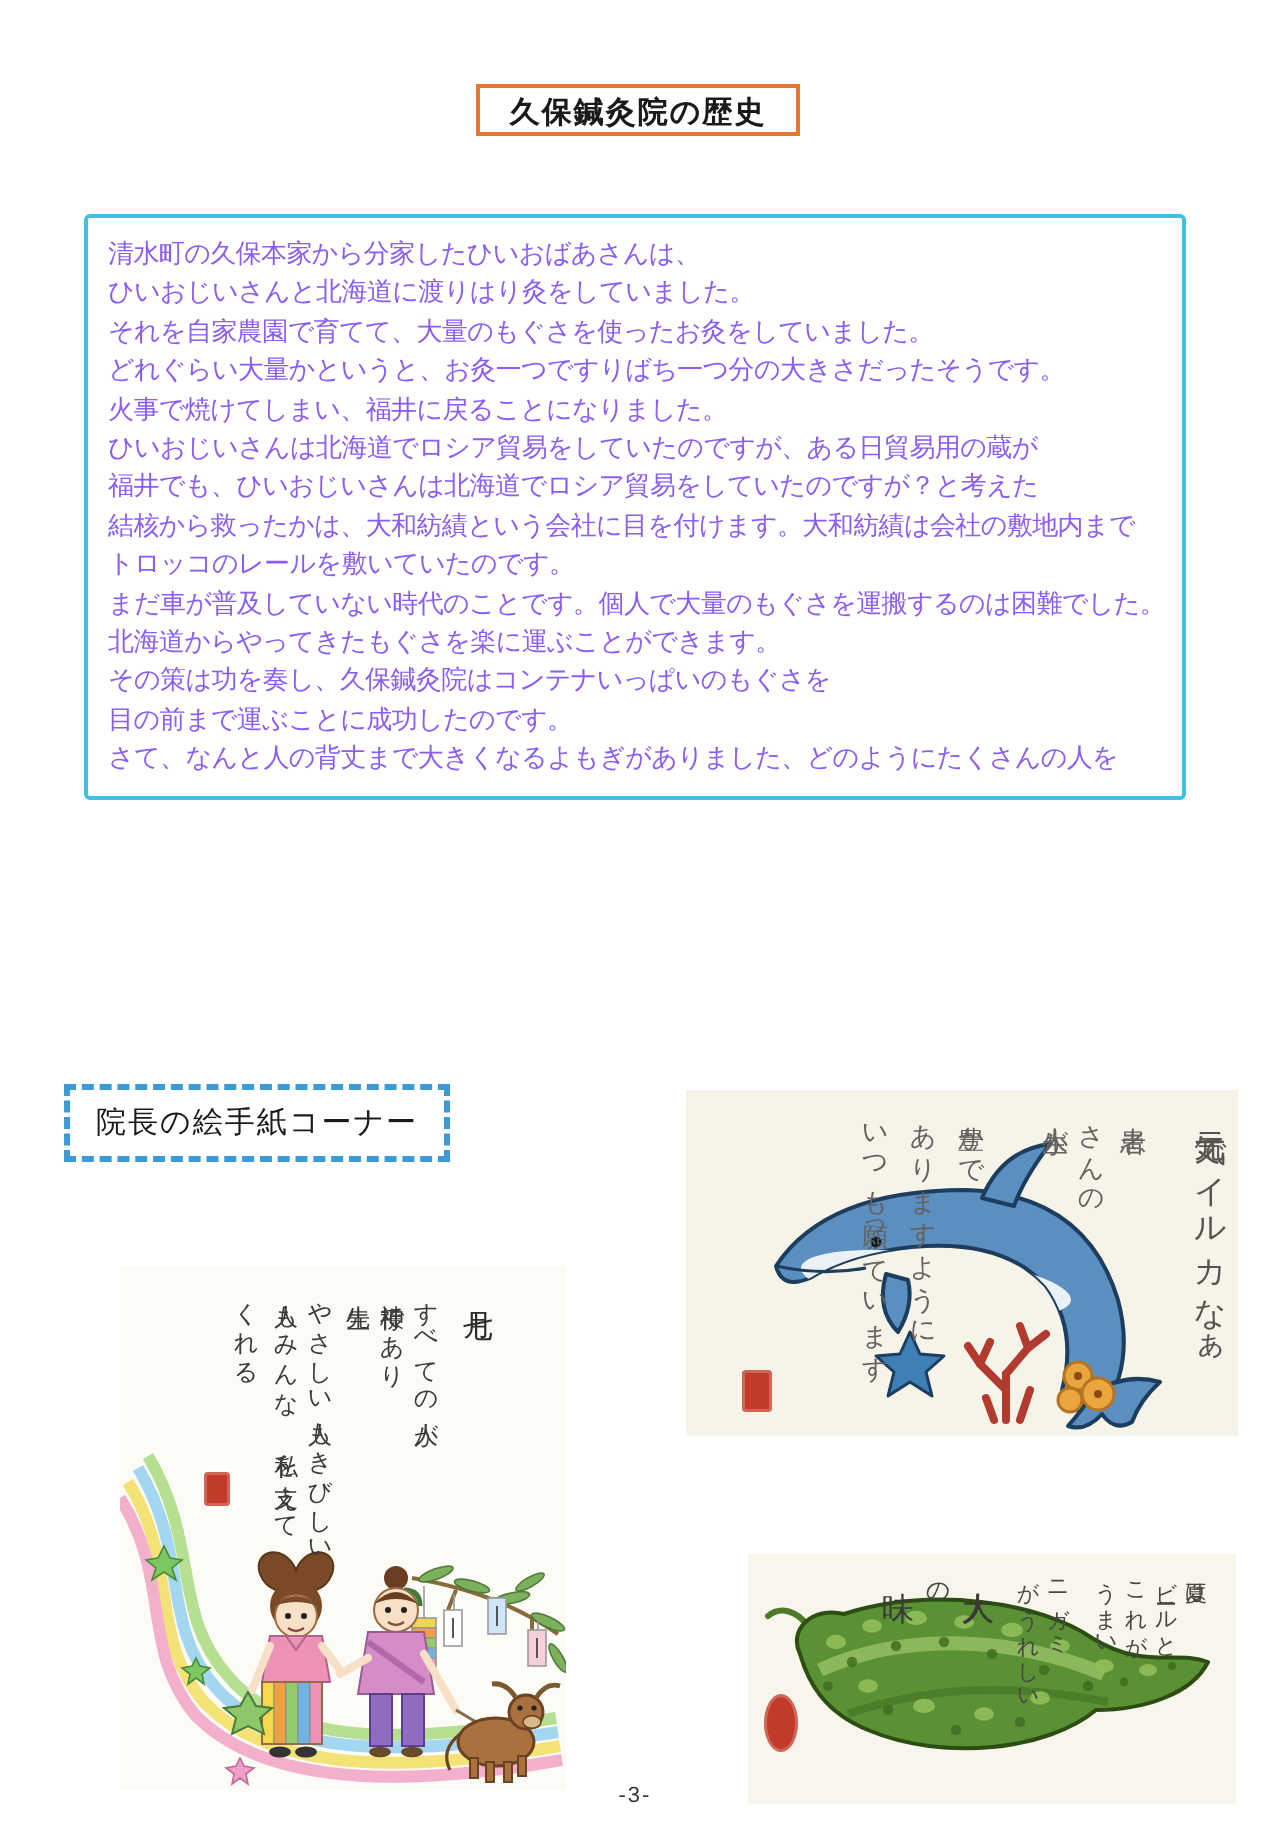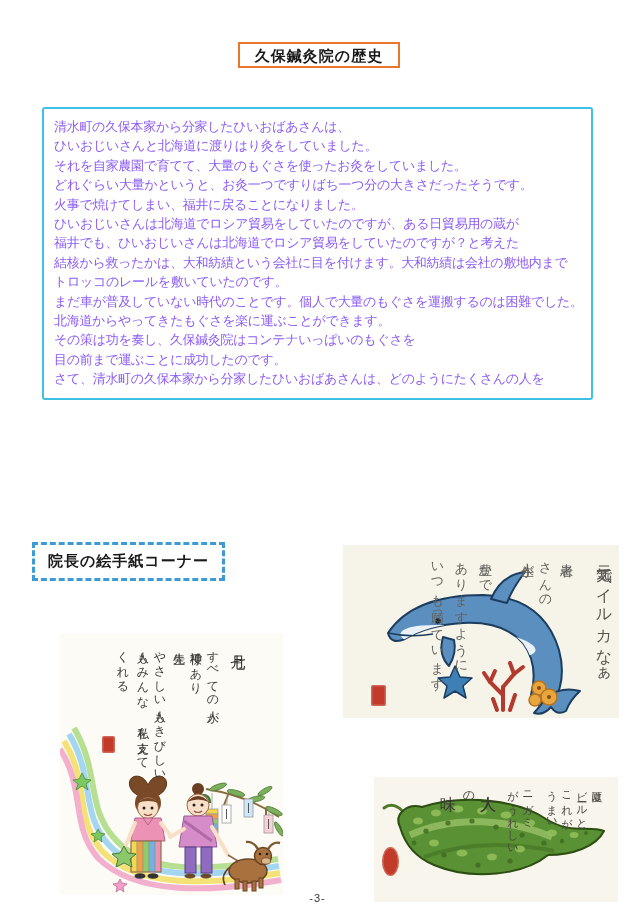--- a/index.html
+++ b/index.html
@@ -21,21 +21,21 @@
     left:42px;top:107px;width:527px;
     border:2px solid #3FC1E3;border-radius:3px;background:#fff;
     padding:8px 10px 9px 10px;color:#8b5cf6;font-size:13px;letter-spacing:-0.3px;
   }
   #history-box .line{line-height:19.4px;white-space:nowrap;}
 
   
   #etegami-header{
     left:32px;top:542px;padding:7px 13px;
     border:3px dashed #3C9BD5;background:#fff;
-    font-size:15px;color:#1a1a1a;letter-spacing:1px;font-weight:bold;
+    font-size:15px;color:#1a1a1a;letter-spacing:1px;
   }
 
   
   .card{position:absolute;overflow:hidden;}
   #dolphin-card{left:343px;top:545px;width:276px;height:173px;background:#F6F3E9;}
   #tanabata-card{left:60px;top:633px;width:223px;height:262px;background:#FCFBF6;}
   #goya-card{left:374px;top:777px;width:244px;height:125px;background:#F8F5EC;}
   .card svg{position:absolute;left:0;top:0;}
 
   
@@ -91,21 +91,21 @@
   <div class="line">どれぐらい大量かというと、お灸一つですりばち一つ分の大きさだったそうです。</div>
   <div class="line">火事で焼けてしまい、福井に戻ることになりました。</div>
   <div class="line">ひいおじいさんは北海道でロシア貿易をしていたのですが、ある日貿易用の蔵が</div>
   <div class="line">福井でも、ひいおじいさんは北海道でロシア貿易をしていたのですが？と考えた</div>
   <div class="line">結核から救ったかは、大和紡績という会社に目を付けます。大和紡績は会社の敷地内まで</div>
   <div class="line">トロッコのレールを敷いていたのです。</div>
   <div class="line">まだ車が普及していない時代のことです。個人で大量のもぐさを運搬するのは困難でした。</div>
   <div class="line">北海道からやってきたもぐさを楽に運ぶことができます。</div>
   <div class="line">その策は功を奏し、久保鍼灸院はコンテナいっぱいのもぐさを</div>
   <div class="line">目の前まで運ぶことに成功したのです。</div>
-  <div class="line">さて、清水町の久保本家から分家したひいおばあさんは、どのようにたくさんの人を</div>
+  <div class="line">さて、なんと人の背丈まで大きくなるよもぎがありました、どのようにたくさんの人を</div>
 </div>
 
 <div id="etegami-header" class="abs">
   <span>院長の絵手紙コーナー</span>
 </div>
 
 <div id="dolphin-card" class="card">
   <svg width="276" height="173" viewBox="0 0 276 173">
 
     <path d="M45,88 Q70,50 140,50 Q200,52 216,105 Q224,135 210,158 Q196,168 188,150 Q196,120 180,98 Q160,76 120,78 Q85,80 62,94 Q48,100 45,88 Z" fill="#5B8FC0" stroke="#1C3D5E" stroke-width="2" stroke-linejoin="round"></path>

